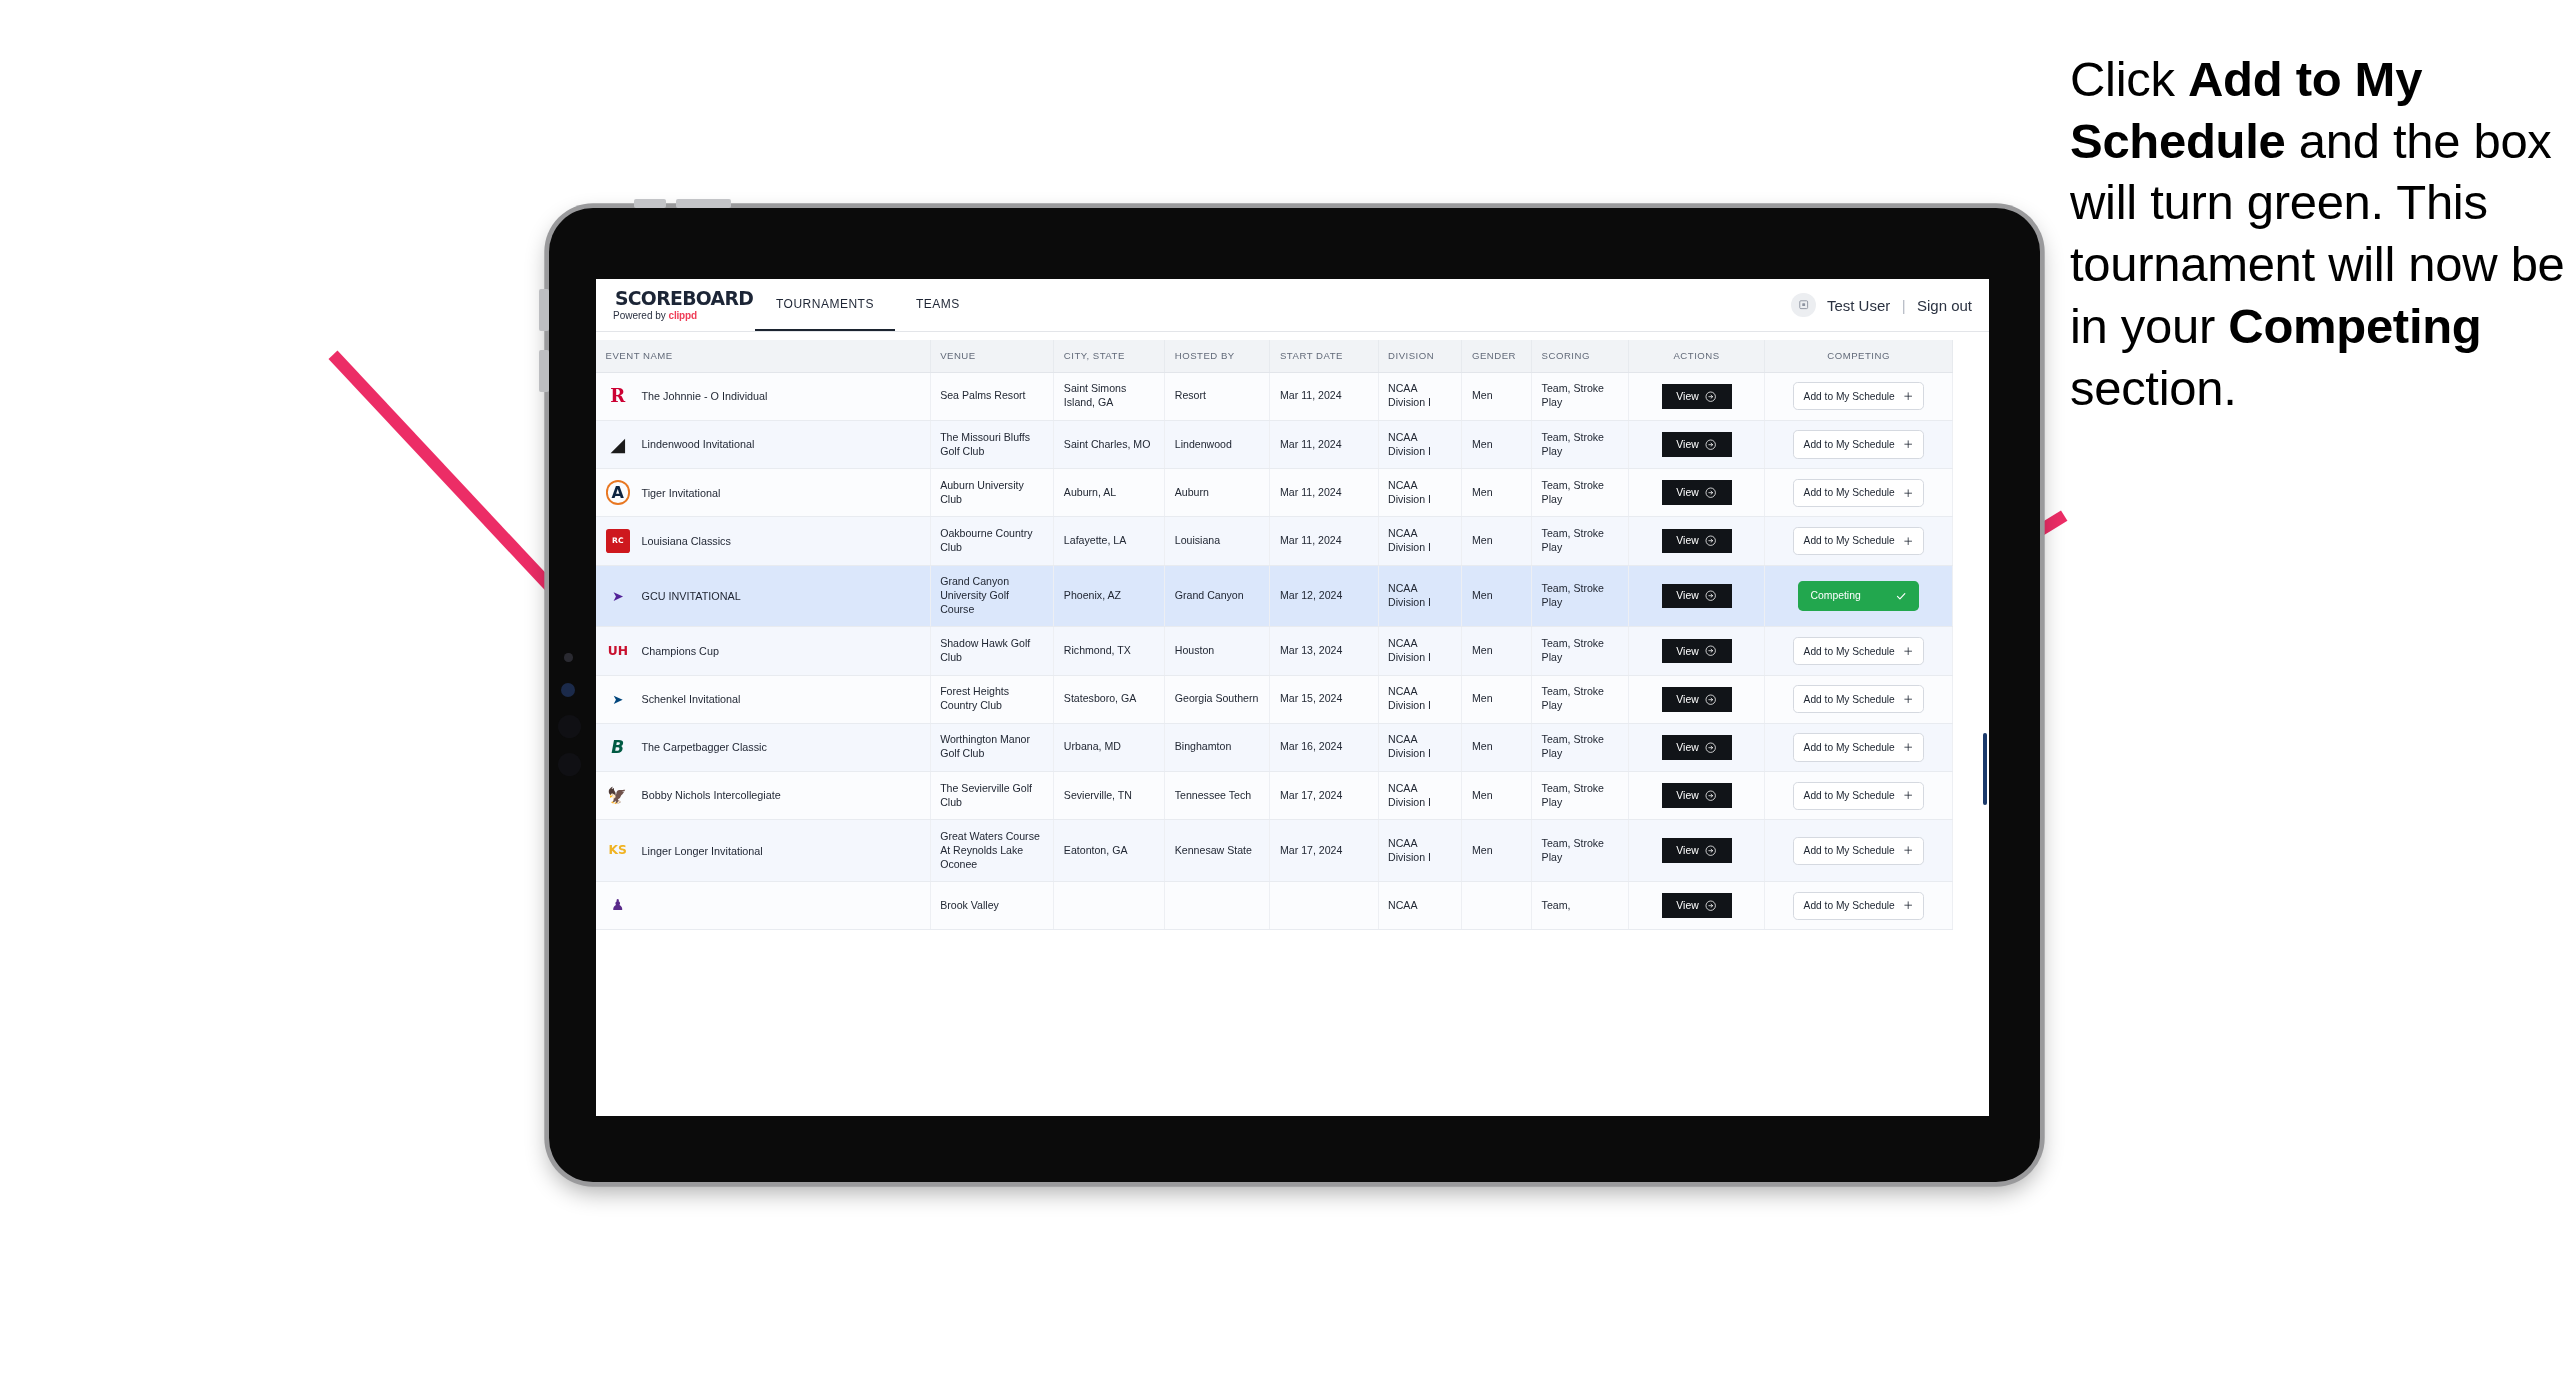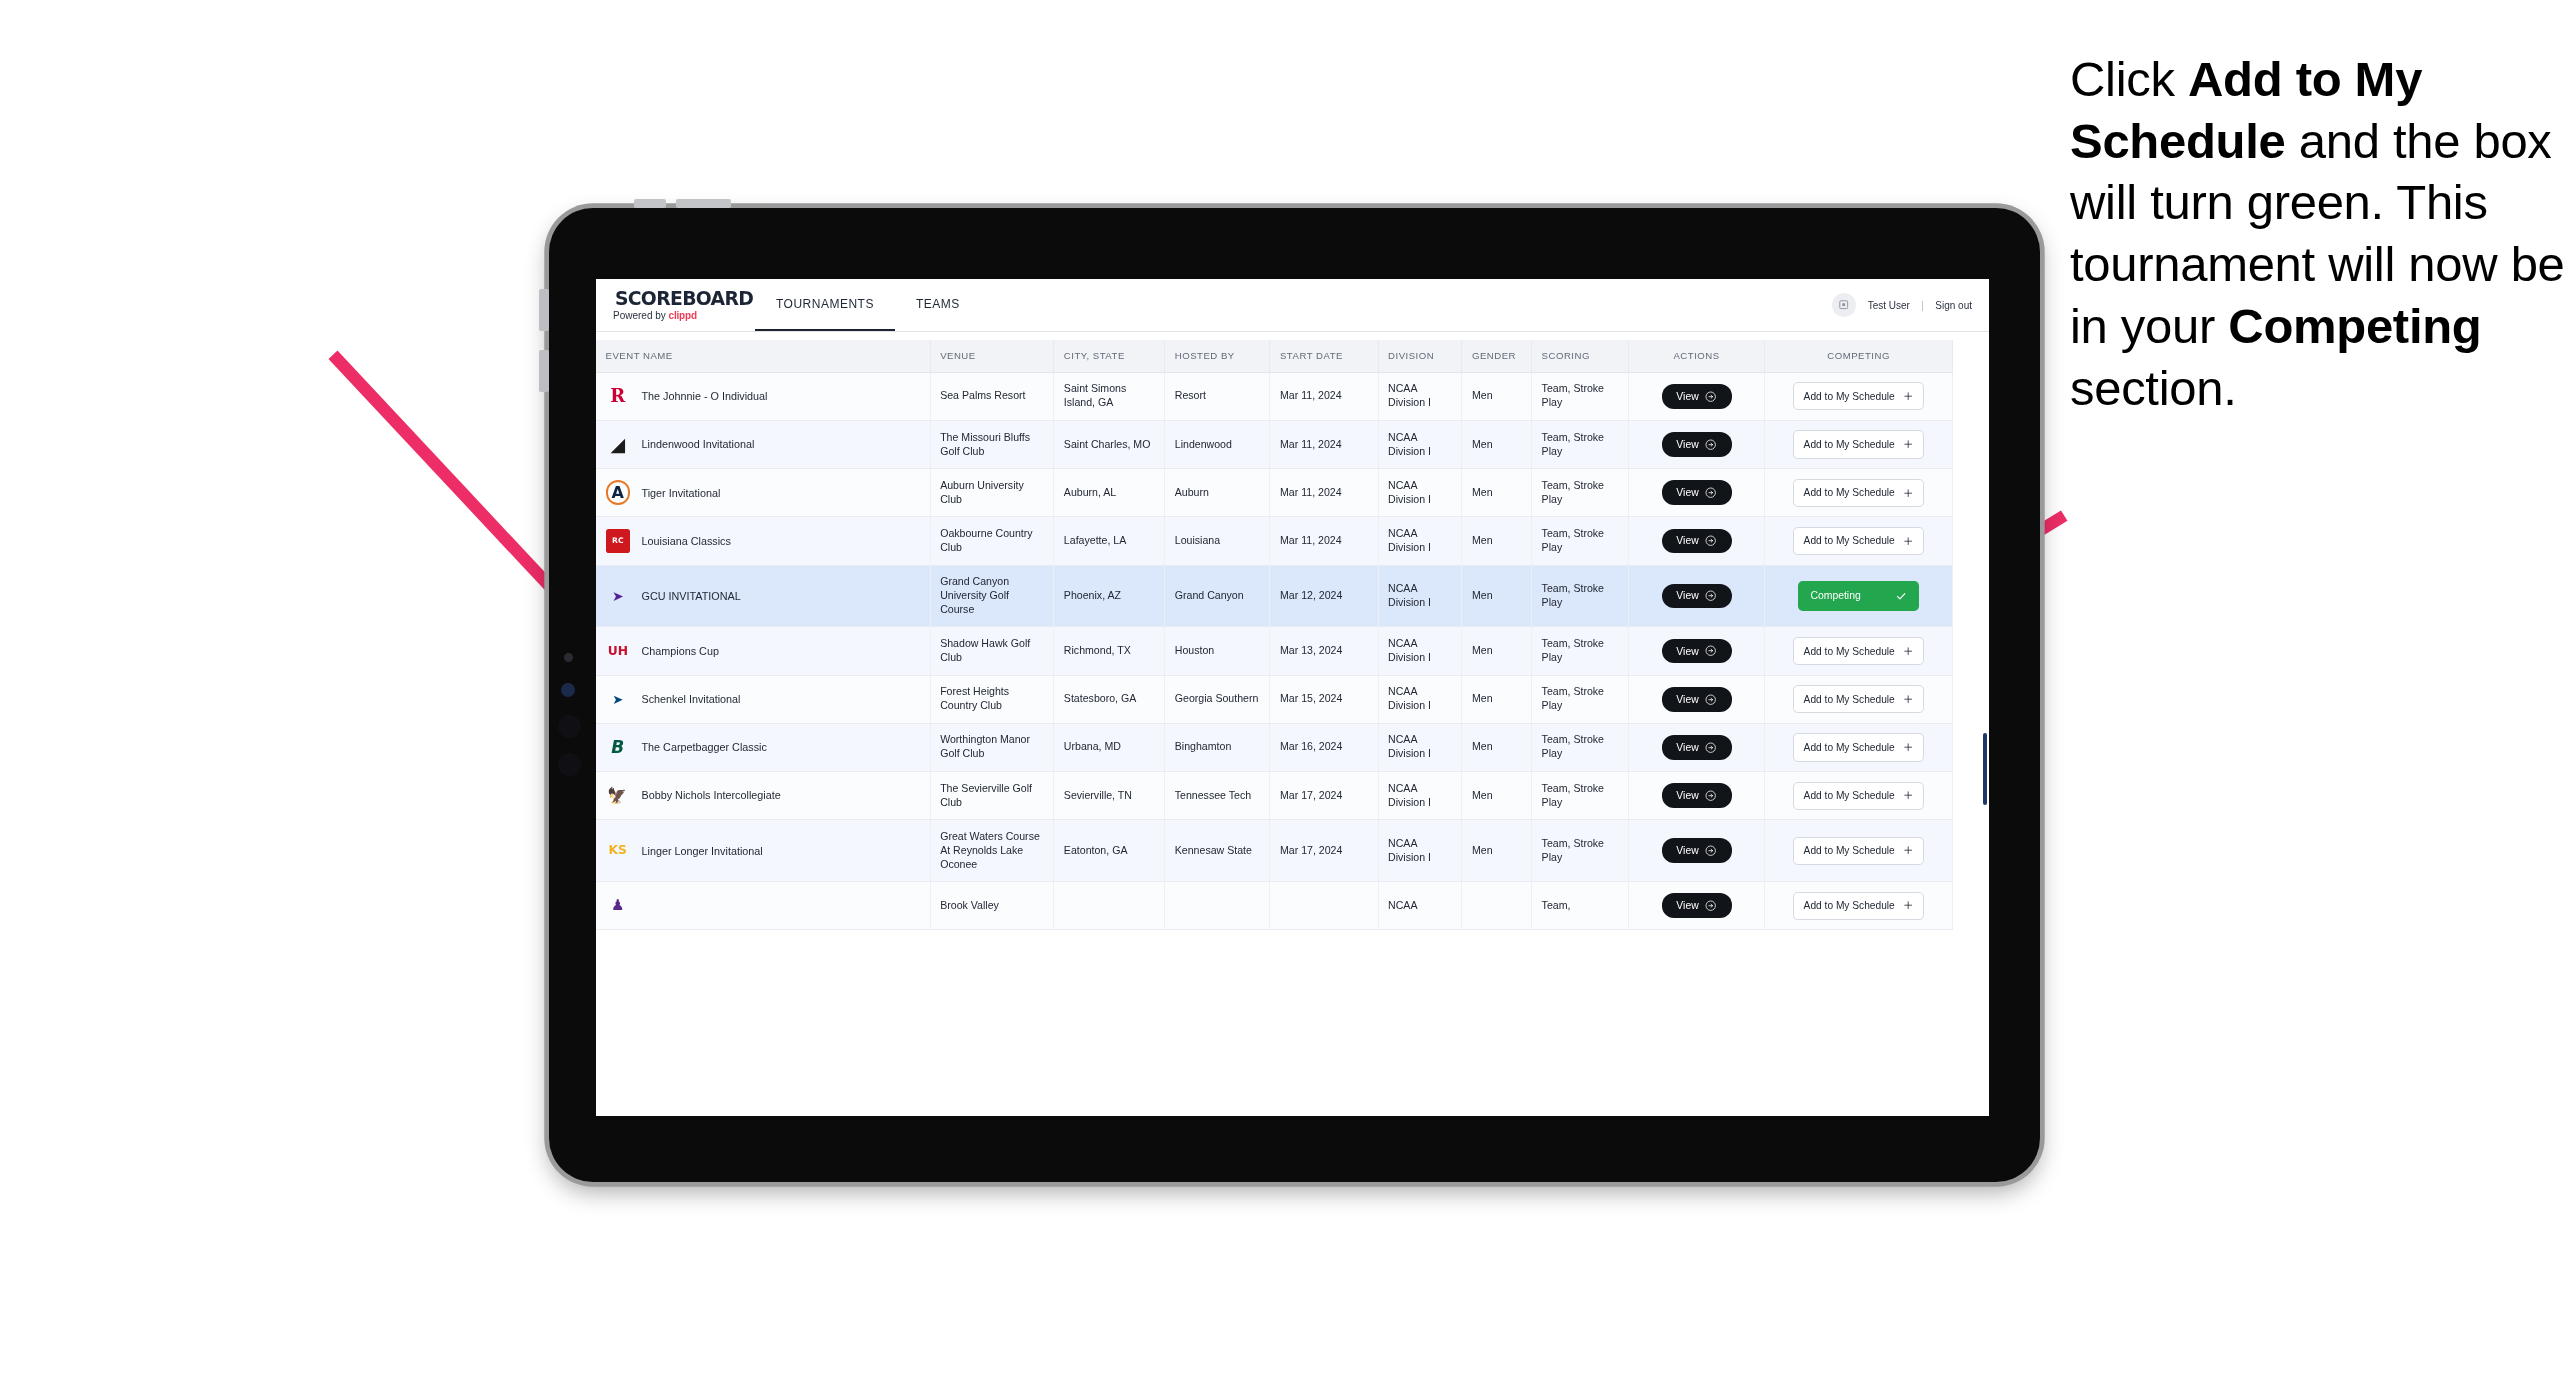--- a/index.html
+++ b/index.html
@@ -92,21 +92,21 @@
     display:flex; align-items:center; justify-content:center;
     padding: 0 21px; font-size: 12px; letter-spacing: 0.5px;
     color: #1f2635; font-weight: 400; cursor: pointer;
     border-bottom: 2.8px solid transparent;
     font-family: "Liberation Sans", sans-serif;
   }
   .nav-tab.active { border-bottom-color: #1c2430; font-weight:400; }
 
   #user-area {
     margin-left: auto; display:flex; align-items:center; gap:11.4px;
-    padding-right: 17px; font-size: 10px; color:#2b3241;
+    padding-right: 17px; font-size: 15px; color:#2b3241;
   }
   #avatar {
     width: 24.6px; height: 24.6px; border-radius: 50%;
     background: #eceef1; display:flex; align-items:center; justify-content:center;
     color:#8d93a0; font-size: 11.4px;
   }
   #user-area .sep { color:#b5bac4; }
   #user-area .link { cursor:pointer; }
 
   
@@ -151,21 +151,21 @@
     font-weight: 800; font-size: 14px; line-height:1;
     border-radius: 2.8px; overflow:hidden;
   }
   .evt-name { font-size: 10.8px; color:#1e2431; }
 
   td.c-act, td.c-comp { text-align:center; }
 
   .btn-view {
     display:inline-flex; align-items:center; justify-content:center; gap:6.6px;
     background:#111418; color:#fff;
-    font-size: 10.4px; padding: 6.6px 13.2px; border-radius: 12px;
+    font-size: 10.4px; padding: 6.6px 13.2px; border-radius: 0;
     min-width: 70px; cursor:pointer; border:none;
   }
 
   .btn-add {
     display:inline-flex; align-items:center; justify-content:center; gap:8.5px;
     background:#fff; color:#212834;
     font-size: 10.2px; padding: 7.6px 9.5px; border-radius: 4.7px;
     border: 0.9px solid #d5d9e0; min-width: 121px; cursor:pointer;
   }
   .btn-comp {

